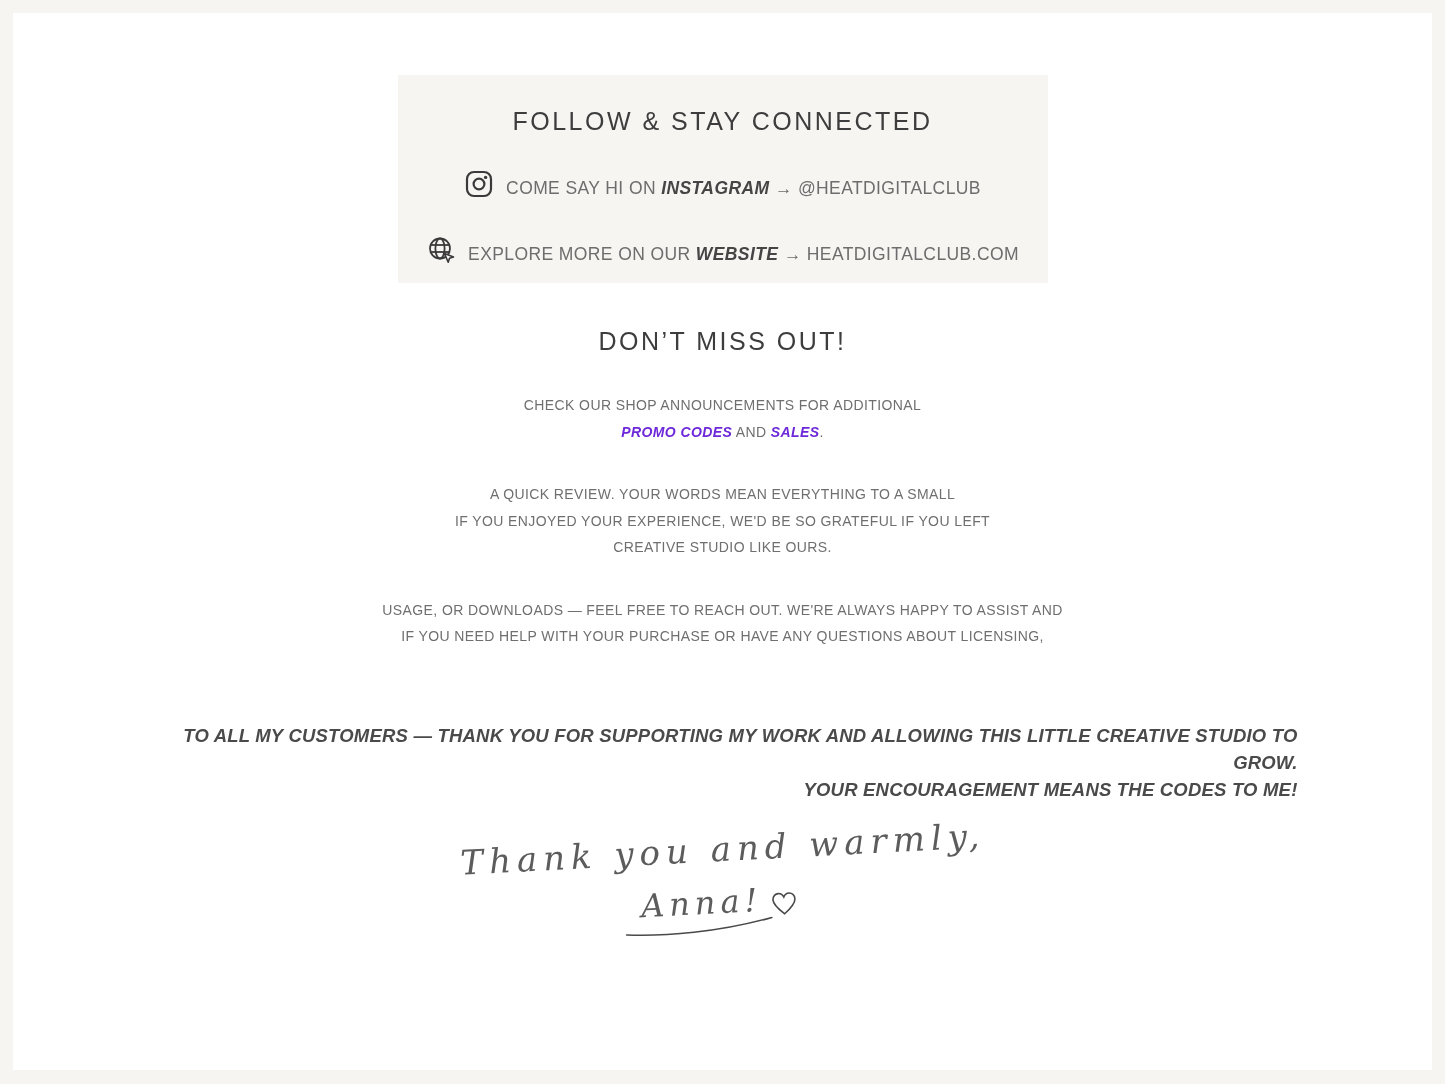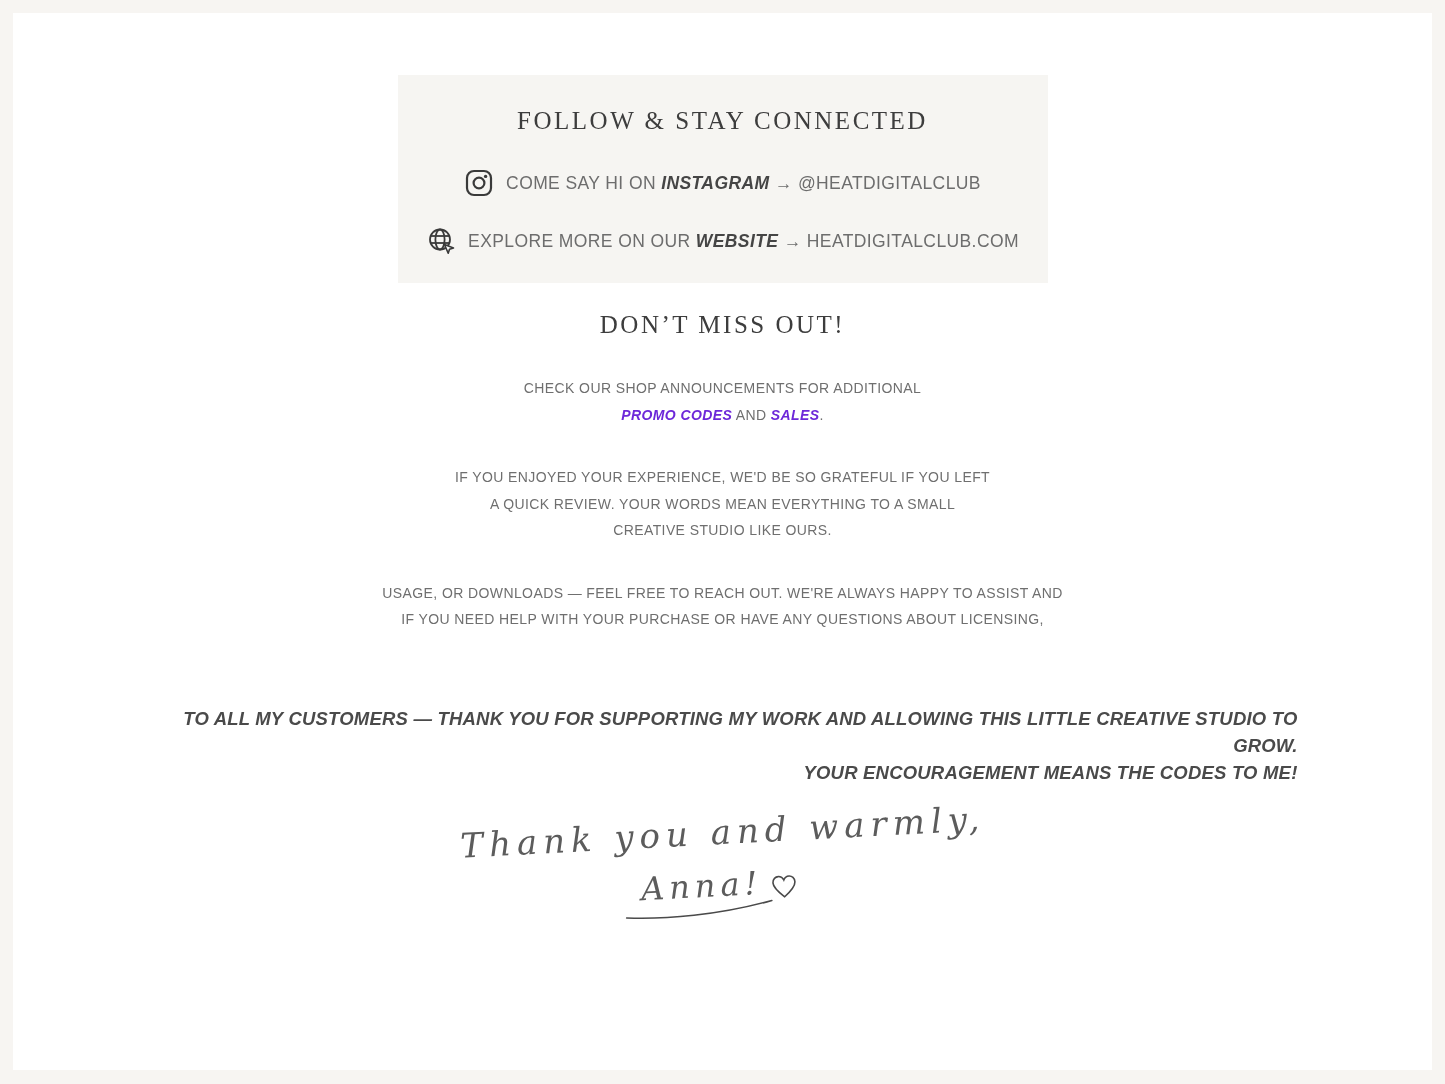--- a/index.html
+++ b/index.html
@@ -29,56 +29,56 @@
   .connect-box {
     margin-top: 62px;
     width: 650px;
     height: 208px;
     background: #f6f5f2;
     box-sizing: border-box;
     padding-top: 32px;
     text-align: center;
   }
   .serif-title {
-    font-family: Liberation Serif, serif;
+    font-family: Liberation Sans, sans-serif;
     font-weight: 500;
     font-size: 25px;
     letter-spacing: 2.5px;
     color: #3d3d3d;
     white-space: nowrap;
   }
   .connect-row {
     display: flex;
-    align-items: center;
+    align-items: flex-end;
     justify-content: center;
     gap: 12px;
     font-size: 17.5px;
     font-weight: 300;
     letter-spacing: 0.4px;
     color: #6d6d6d;
     white-space: nowrap;
   }
   .connect-row.row-instagram { margin-top: 33px; }
-  .connect-row.row-website   { margin-top: 28px; }
+  .connect-row.row-website   { margin-top: 36px; }
   .connect-row .bold-em {
     font-weight: 700;
     font-style: italic;
     color: #454545;
   }
   .icon-wrap {
     display: inline-flex;
     align-items: center;
     justify-content: center;
     width: 30px;
     height: 30px;
   }
   .icon-wrap svg { display: block; }
   
   .section-title { margin-top: 0; }
-  .title-dont-miss  { margin-top: 28px; }
+  .title-dont-miss  { margin-top: 44px; }
   .title-love       { margin-top: 36px; }
   .title-questions  { margin-top: 37px; }
   .body-text {
     margin-top: 36px;
     text-align: center;
     font-size: 14px;
     font-weight: 300;
     letter-spacing: 0.4px;
     line-height: 26.5px;
     color: #6f6f6f;
@@ -166,22 +166,22 @@
       </div>
     </div>
 
     <div class="serif-title section-title title-dont-miss">DON’T MISS OUT!</div>
     <div class="body-text">
       <div>CHECK OUR SHOP ANNOUNCEMENTS FOR ADDITIONAL</div>
       <div><span class="bold-em">PROMO CODES</span><span> AND </span><span class="bold-em">SALES</span><span>.</span></div>
     </div>
 
     <div class="body-text">
+      <div>A QUICK REVIEW. YOUR WORDS MEAN EVERYTHING TO A SMALL</div>
       <div>IF YOU ENJOYED YOUR EXPERIENCE, WE'D BE SO GRATEFUL IF YOU LEFT</div>
-      <div>A QUICK REVIEW. YOUR WORDS MEAN EVERYTHING TO A SMALL</div>
       <div>CREATIVE STUDIO LIKE OURS.</div>
     </div>
 
     <div class="body-text">
       <div>USAGE, OR DOWNLOADS — FEEL FREE TO REACH OUT. WE'RE ALWAYS HAPPY TO ASSIST AND</div>
       <div>IF YOU NEED HELP WITH YOUR PURCHASE OR HAVE ANY QUESTIONS ABOUT LICENSING,</div>
     </div>
 
     <div class="closing-message">
       <div>TO ALL MY CUSTOMERS — THANK YOU FOR SUPPORTING MY WORK AND ALLOWING THIS LITTLE CREATIVE STUDIO TO GROW.</div>

